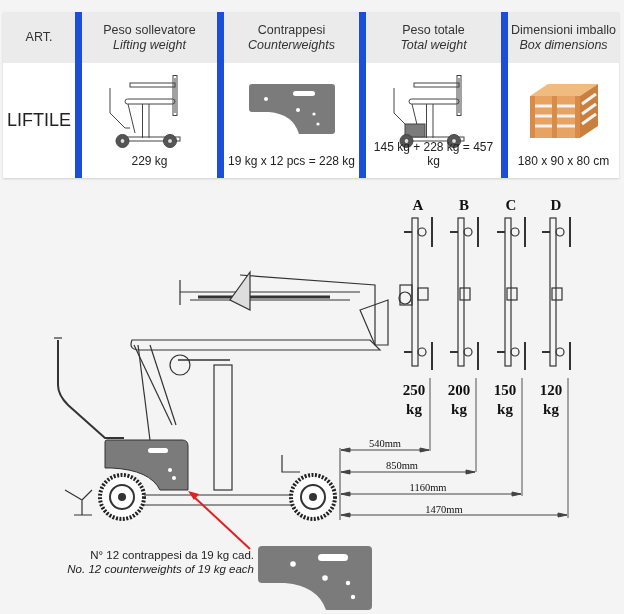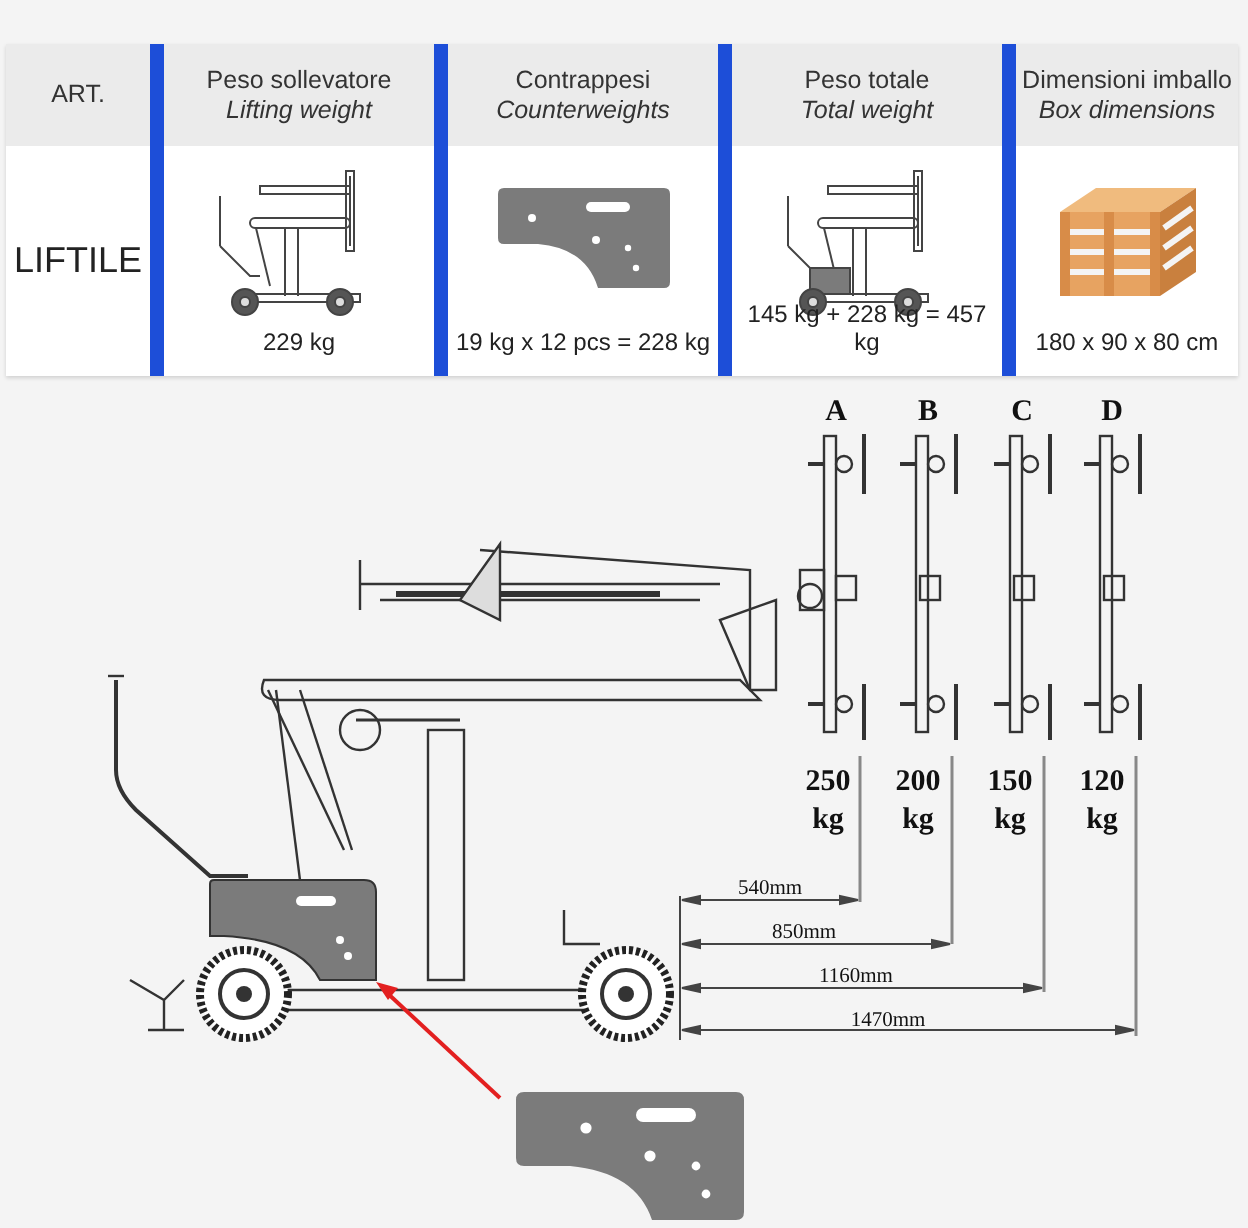--- a/index.html
+++ b/index.html
@@ -1,17 +1,17 @@
 <!DOCTYPE html>
 <html><head>
 <meta charset="utf-8">
 <style>
   html,body{margin:0;padding:0;}
   body{width:624px;height:614px;background:#f4f4f4;position:relative;overflow:hidden;font-family:"Liberation Sans",sans-serif;color:#222;}
-  .tbl{position:absolute;left:3px;top:22px;width:616px;height:166px;border-collapse:collapse;background:#fff;box-shadow:0 1px 2px rgba(0,0,0,.15);}
+  .tbl{position:absolute;left:3px;top:12px;width:616px;height:166px;border-collapse:collapse;background:#fff;box-shadow:0 1px 2px rgba(0,0,0,.15);}
   .tbl td,.tbl th{border-left:7px solid #1d4ed8;padding:0;text-align:center;vertical-align:middle;}
   .tbl tr>*:first-child{border-left:none;}
   .tbl th{background:#ebebeb;height:51px;font-weight:normal;font-size:12.5px;line-height:15px;color:#333;}
   .tbl th i{font-style:italic;margin-top:31px;}
   .c0{width:72px;}
   .c1{width:135px;}
   .c2{width:135px;}
   .c3{width:135px;}
   .art{font-size:18px;color:#222;}
   .cell{position:relative;height:115px;}
@@ -262,13 +262,15 @@
     <path d="M262 546 H368 Q372 546 372 550 V606 Q372 610 368 610 H326 Q318 586 285 583 H262 Q258 583 258 579 V550 Q258 546 262 546Z" fill="#7b7b7b"></path>
     <rect x="318" y="554" width="30" height="7" rx="3.5" fill="#fff"></rect>
     <circle cx="293" cy="564" r="2.8" fill="#fff"></circle>
       <circle cx="325" cy="578" r="2.8" fill="#fff"></circle>
     <circle cx="348" cy="583" r="2.2" fill="#fff"></circle>
       <circle cx="353" cy="597" r="2.2" fill="#fff"></circle>
   </g>
 </svg>
 
 <div class="cwnote">
+  <div>N° 12 contrappesi da 19 kg cad.</div>
+  <div><i>No. 12 counterweights of 19 kg each</i></div>
 </div>
 
 </body></html>

